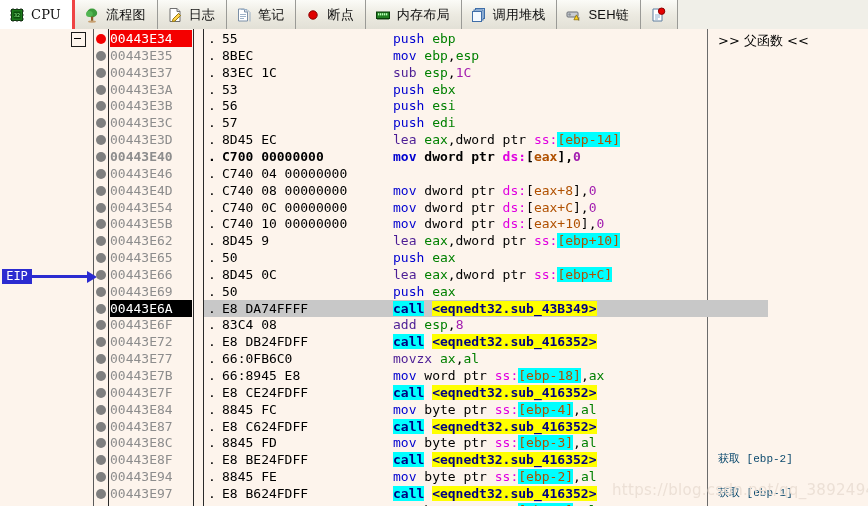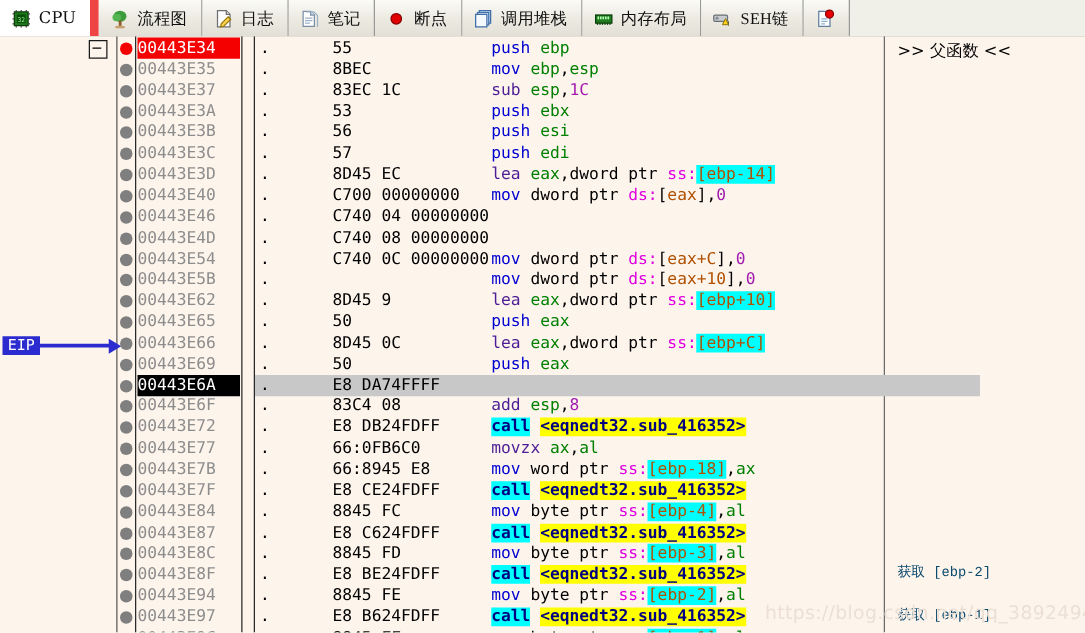--- a/index.html
+++ b/index.html
@@ -24,26 +24,26 @@
     border-right:1px solid #9a9a96;
     background:linear-gradient(to bottom,#fbfbf7 0%,#eceae1 52%,#e2e0d6 100%);
     color:#101010;
     font-size:13px;
     white-space:nowrap;
     cursor:default;
     position:relative;
   }
   .tab.active{
     background:#ffffff;
-    border-right:7px solid #ef4444;
+    border-right:3px solid #ef4444;
   }
   .tab.active:after{
     content:"";position:absolute;left:0;right:0;bottom:-1px;height:2px;background:#ffffff;
   }
-  .tab .lbl{font-family:Liberation Serif, serif;letter-spacing:0.2px;}
+  .tab .lbl{font-family:Liberation Sans, sans-serif;letter-spacing:0.2px;}
   .tab.active .lbl{font-family:"DejaVu Serif","Liberation Serif",serif;}
   .tab .ico{width:16px;height:16px;display:block;flex:0 0 16px;}
 
   
   #pane{
     position:absolute;left:0;top:29px;width:868px;height:477px;
     background:#fdf4ec;
     overflow:hidden;
   }
   
@@ -72,21 +72,21 @@
   .row.cur .addr{color:#ffffff;background:#000000;}
   .row.bpaddr .addr{color:#ffffff;background:#f40000;font-weight:normal;}
   .dot{
     position:absolute;left:207px;width:10px;text-align:center;
     font-family:"DejaVu Sans Mono","Liberation Mono",monospace;
     font-size:13px;color:#000;
   }
   .bytes{
     position:absolute;left:222px;
     font-family:"DejaVu Sans Mono","Liberation Mono",monospace;
-    font-size:13px;color:#000;letter-spacing:0px;margin-left:44px;
+    font-size:13px;color:#000;letter-spacing:0px;
   }
   .instr{
     position:absolute;left:393px;
     font-family:"DejaVu Sans Mono","Liberation Mono",monospace;
     font-size:13px;color:#000;
   }
   .cmt{
     position:absolute;left:718px;
     font-family:Liberation Mono, monospace;
     font-size:11px;color:#0c4a6e;
@@ -197,30 +197,20 @@
       </span>
       <span class="lbl">笔记</span>
     </div>
     <div class="tab">
       <span style="display: block; width: 16px; height: 16px;">
         <svg class="ico" viewBox="0 0 16 16" xmlns="http://www.w3.org/2000/svg">
           <circle cx="8" cy="8" r="4.2" fill="#e00000" stroke="#8a0000"></circle>
         </svg>
       </span>
       <span class="lbl">断点</span>
-    </div>
-    <div class="tab">
-      <span style="display: block; width: 16px; height: 16px;">
-        <svg class="ico" viewBox="0 0 16 16" xmlns="http://www.w3.org/2000/svg">
-          <rect x="4.5" y="1.5" width="9" height="10" fill="#cfe3f7" stroke="#3f6ea8"></rect>
-          <rect x="3" y="3" width="9" height="10" fill="#e4f0fc" stroke="#3f6ea8"></rect>
-          <rect x="1.5" y="4.5" width="9" height="10" fill="#f4f9ff" stroke="#3f6ea8"></rect>
-        </svg>
-      </span>
-      <span class="lbl">调用堆栈</span>
     </div>
     <div class="tab">
       <span style="display: block; width: 16px; height: 16px;">
         <svg class="ico" viewBox="0 0 16 16" xmlns="http://www.w3.org/2000/svg">
           <rect x="1.5" y="5" width="13" height="6.5" fill="#1f7d1f" stroke="#0a3d0a"></rect>
           <g fill="#b6ffb6">
             <rect x="3" y="6.2" width="1.3" height="2.2"></rect>
             <rect x="5" y="6.2" width="1.3" height="2.2"></rect>
             <rect x="7" y="6.2" width="1.3" height="2.2"></rect>
             <rect x="9" y="6.2" width="1.3" height="2.2"></rect>
@@ -234,20 +224,30 @@
             <rect x="10.5" y="11.5" width="1" height="1.4"></rect>
             <rect x="12.5" y="11.5" width="1" height="1.4"></rect>
           </g>
         </svg>
       </span>
       <span class="lbl">内存布局</span>
     </div>
     <div class="tab">
       <span style="display: block; width: 16px; height: 16px;">
         <svg class="ico" viewBox="0 0 16 16" xmlns="http://www.w3.org/2000/svg">
+          <rect x="4.5" y="1.5" width="9" height="10" fill="#cfe3f7" stroke="#3f6ea8"></rect>
+          <rect x="3" y="3" width="9" height="10" fill="#e4f0fc" stroke="#3f6ea8"></rect>
+          <rect x="1.5" y="4.5" width="9" height="10" fill="#f4f9ff" stroke="#3f6ea8"></rect>
+        </svg>
+      </span>
+      <span class="lbl">调用堆栈</span>
+    </div>
+    <div class="tab">
+      <span style="display: block; width: 16px; height: 16px;">
+        <svg class="ico" viewBox="0 0 16 16" xmlns="http://www.w3.org/2000/svg">
           <rect x="1" y="5" width="11" height="5" rx="1" fill="#c9cdd2" stroke="#6a6f75"></rect>
           <circle cx="3.6" cy="7.5" r="1.3" fill="#8b9097"></circle>
           <path d="M10.5 15l3.3-6.5 3.2 6.5z" transform="translate(-2.2,0) scale(0.75) translate(3,2)" fill="#ffd21f" stroke="#8a6d00"></path>
           <text x="11.2" y="14.2" font-size="5.5" fill="#3a2d00" font-family="monospace">!</text>
         </svg>
       </span>
       <span class="lbl">SEH链</span>
     </div>
     <div class="tab">
       <span style="display: block; width: 16px; height: 16px;">
@@ -320,50 +320,52 @@
         <div class="bytes">57</div>
         <div class="instr"><span class="t-mn">push</span><span> </span><span class="t-reg">edi</span></div>
       </div>
       <div class="row" style="top: 102.1px;">
         <div class="bp"></div>
         <div class="addr">00443E3D</div>
         <div class="dot">.</div>
         <div class="bytes">8D45 EC</div>
         <div class="instr"><span class="t-mn2">lea</span><span> </span><span class="t-reg">eax</span><span class="t-ptr">,dword ptr </span><span class="t-seg">ss:</span><span class="t-brk">[ebp-14]</span></div>
       </div>
-      <div class="row" style="top: 118.95px;">
+      <div class="row" style="top: 118.95px; font-weight: bold;">
         <div class="bp"></div>
         <div class="addr">00443E40</div>
         <div class="dot">.</div>
         <div class="bytes">C700 00000000</div>
         <div class="instr"><span class="t-mn">mov</span><span class="t-ptr"> dword ptr </span><span class="t-seg">ds:</span><span class="t-ptr">[</span><span class="t-mem">eax</span><span class="t-ptr">]</span><span class="t-ptr">,</span><span class="t-num">0</span></div>
       </div>
       <div class="row" style="top: 135.8px;">
         <div class="bp"></div>
         <div class="addr">00443E46</div>
         <div class="dot">.</div>
         <div class="bytes">C740 04 00000000</div>
       </div>
       <div class="row" style="top: 152.65px;">
         <div class="bp"></div>
         <div class="addr">00443E4D</div>
         <div class="dot">.</div>
         <div class="bytes">C740 08 00000000</div>
+        <div class="instr"><span class="t-mn">mov</span><span class="t-ptr"> dword ptr </span><span class="t-seg">ds:</span><span class="t-ptr">[</span><span class="t-mem">eax+8</span><span class="t-ptr">]</span><span class="t-ptr">,</span><span class="t-num">0</span></div>
       </div>
       <div class="row" style="top: 169.5px;">
         <div class="bp"></div>
         <div class="addr">00443E54</div>
         <div class="dot">.</div>
         <div class="bytes">C740 0C 00000000</div>
         <div class="instr"><span class="t-mn">mov</span><span class="t-ptr"> dword ptr </span><span class="t-seg">ds:</span><span class="t-ptr">[</span><span class="t-mem">eax+C</span><span class="t-ptr">]</span><span class="t-ptr">,</span><span class="t-num">0</span></div>
       </div>
       <div class="row" style="top: 186.35px;">
         <div class="bp"></div>
         <div class="addr">00443E5B</div>
         <div class="dot">.</div>
+        <div class="bytes">C740 10 00000000</div>
         <div class="instr"><span class="t-mn">mov</span><span class="t-ptr"> dword ptr </span><span class="t-seg">ds:</span><span class="t-ptr">[</span><span class="t-mem">eax+10</span><span class="t-ptr">]</span><span class="t-ptr">,</span><span class="t-num">0</span></div>
       </div>
       <div class="row" style="top: 203.2px;">
         <div class="bp"></div>
         <div class="addr">00443E62</div>
         <div class="dot">.</div>
         <div class="bytes">8D45 9</div>
         <div class="instr"><span class="t-mn2">lea</span><span> </span><span class="t-reg">eax</span><span class="t-ptr">,dword ptr </span><span class="t-seg">ss:</span><span class="t-brk">[ebp+10]</span></div>
       </div>
       <div class="row" style="top: 220.05px;">
@@ -380,26 +382,27 @@
         <div class="bytes">8D45 0C</div>
         <div class="instr"><span class="t-mn2">lea</span><span> </span><span class="t-reg">eax</span><span class="t-ptr">,dword ptr </span><span class="t-seg">ss:</span><span class="t-brk">[ebp+C]</span></div>
       </div>
       <div class="row" style="top: 253.75px;">
         <div class="bp"></div>
         <div class="addr">00443E69</div>
         <div class="dot">.</div>
         <div class="bytes">50</div>
         <div class="instr"><span class="t-mn">push</span><span> </span><span class="t-reg">eax</span></div>
       </div>
-      <div class="row cur" style="top: 270.6px; padding-left: 16px;">
+      <div class="row cur" style="top: 270.6px;">
         <div class="selband"></div>
         <div class="bp"></div>
         <div class="addr">00443E6A</div>
         <div class="dot">.</div>
         <div class="bytes">E8 DA74FFFF</div>
+        <div class="instr"><span class="t-call">call</span><span>  </span><span class="t-tgt">&lt;eqnedt32.sub_43B349&gt;</span></div>
       </div>
       <div class="row" style="top: 287.45px;">
         <div class="bp"></div>
         <div class="addr">00443E6F</div>
         <div class="dot">.</div>
         <div class="bytes">83C4 08</div>
         <div class="instr"><span class="t-mn2">add</span><span> </span><span class="t-reg">esp</span><span class="t-ptr">,</span><span class="t-num">8</span></div>
       </div>
       <div class="row" style="top: 304.3px;">
         <div class="bp"></div>

